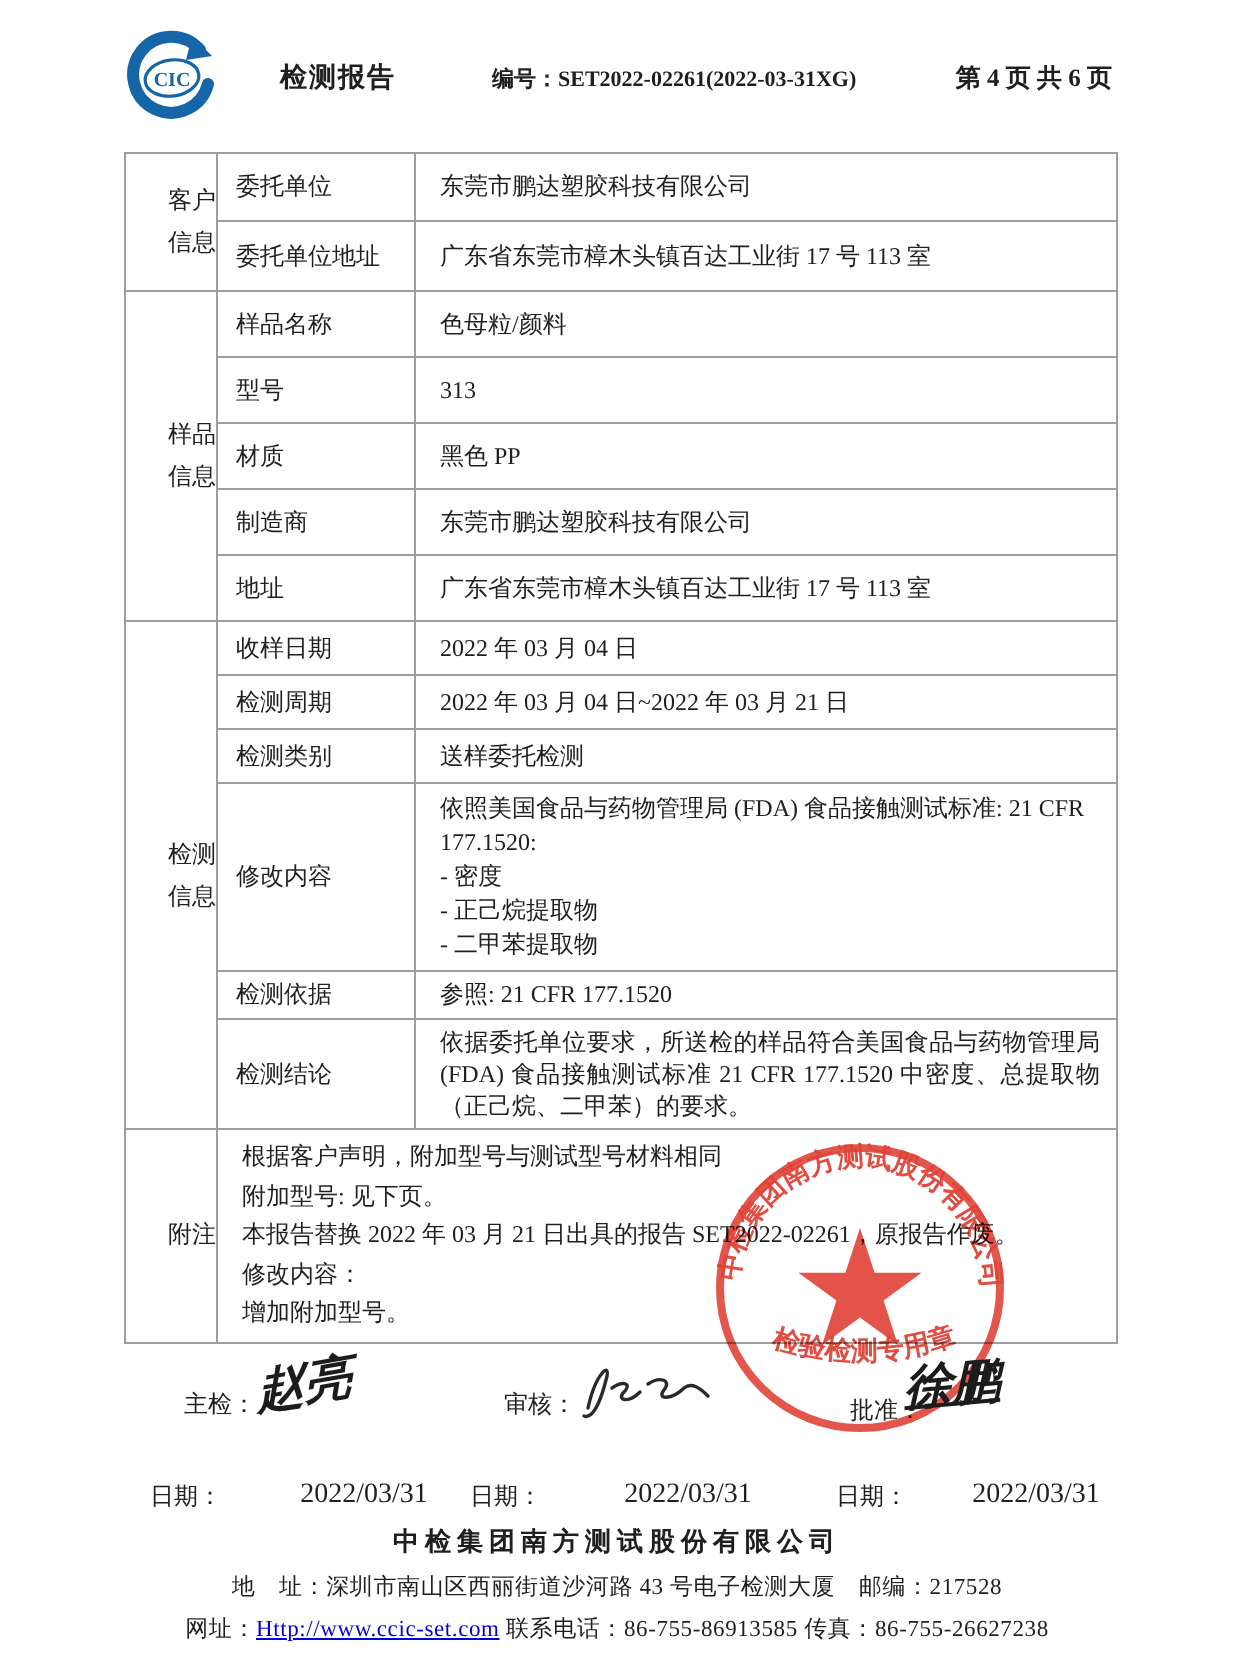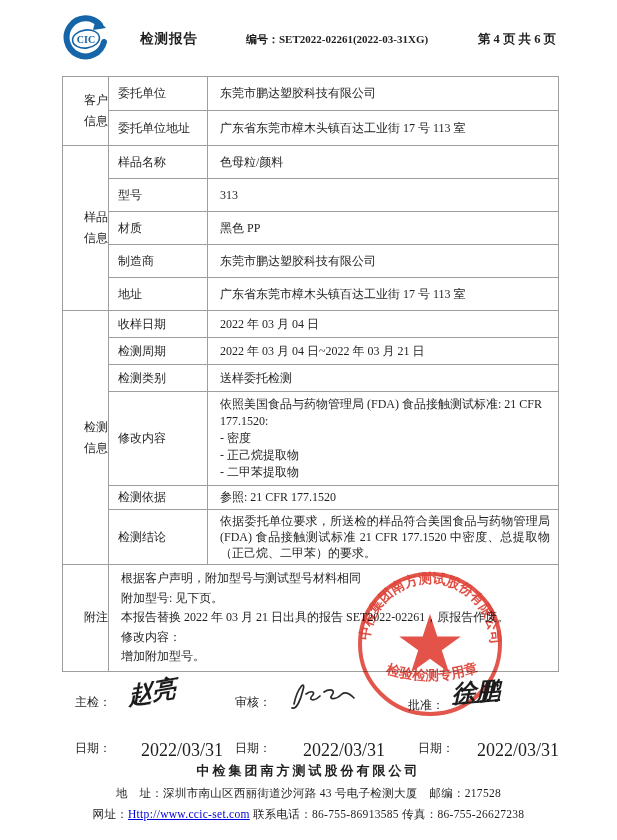--- a/index.html
+++ b/index.html
@@ -35,29 +35,29 @@
   td.multiline .ln { line-height:17px; }
   td.conclusion { line-height:16px; padding-top:3px; padding-bottom:3px; text-align:justify; }
   td.notes { vertical-align:middle; padding-top:4px; padding-bottom:4px; }
   td.notes .ln { line-height:19.5px; }
 
   
   .stamp { position:absolute; left:354px; top:568px; width:152px; height:152px;
            z-index:6; mix-blend-mode:multiply; opacity:.92; pointer-events:none; }
 
   
-  .sig-label { position:absolute; font-size:12px; white-space:nowrap; }
+  .sig-label { position:absolute; font-size:12px; white-space:nowrap;margin-left:17px; }
   .sig-name { position:absolute; font-size:24px; font-weight:600; color:#1c1c1c;
               white-space:nowrap; font-style:italic; }
   .sig-zhao { left:128px; top:676px; transform:rotate(-10deg) skewX(-6deg); }
   .sig-xu   { left:452px; top:676px; transform:rotate(-5deg) skewX(-4deg);
               text-decoration:underline; text-decoration-thickness:2px; z-index:7; }
   .sig-scribble { position:absolute; left:284px; top:678px; }
   .date-label { position:absolute; font-size:12px; white-space:nowrap; }
-  .date-value { position:absolute; font-size:18px; width:96px; text-align:center; white-space:nowrap; }
+  .date-value { position:absolute; font-size:14px; width:96px; text-align:center; white-space:nowrap; }
 
   
   .footer { position:absolute; left:0; top:762px; width:617px; text-align:center; }
   .f-company { font-size:13px; font-weight:bold; letter-spacing:3px; }
   .f-line { font-size:11.5px; margin-top:6px; letter-spacing:.3px; }
   .f-link { color:#0000d8; text-decoration:underline; cursor:pointer; }
 </style>
 </head>
 <body>
 

